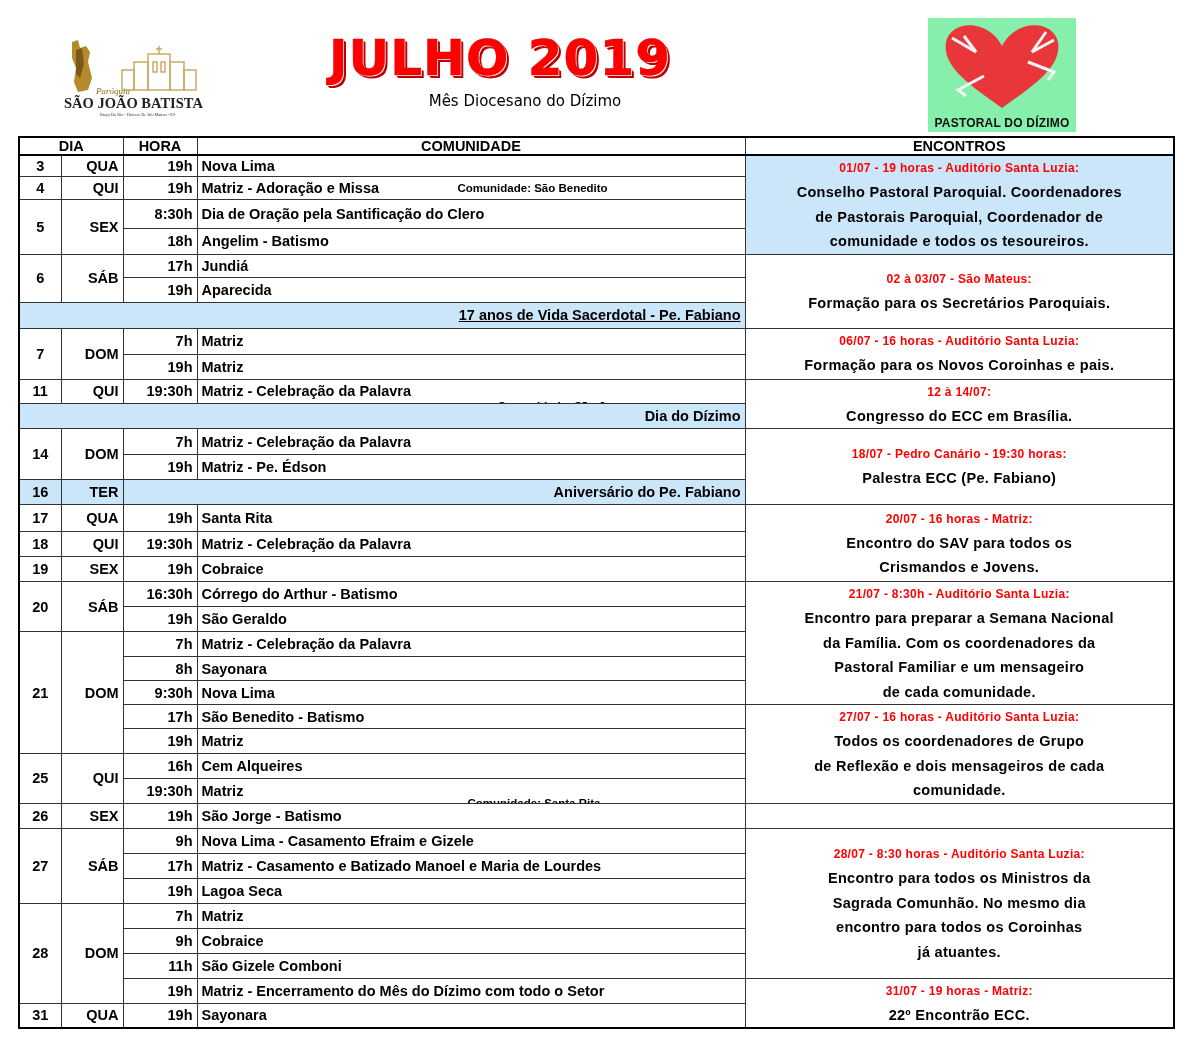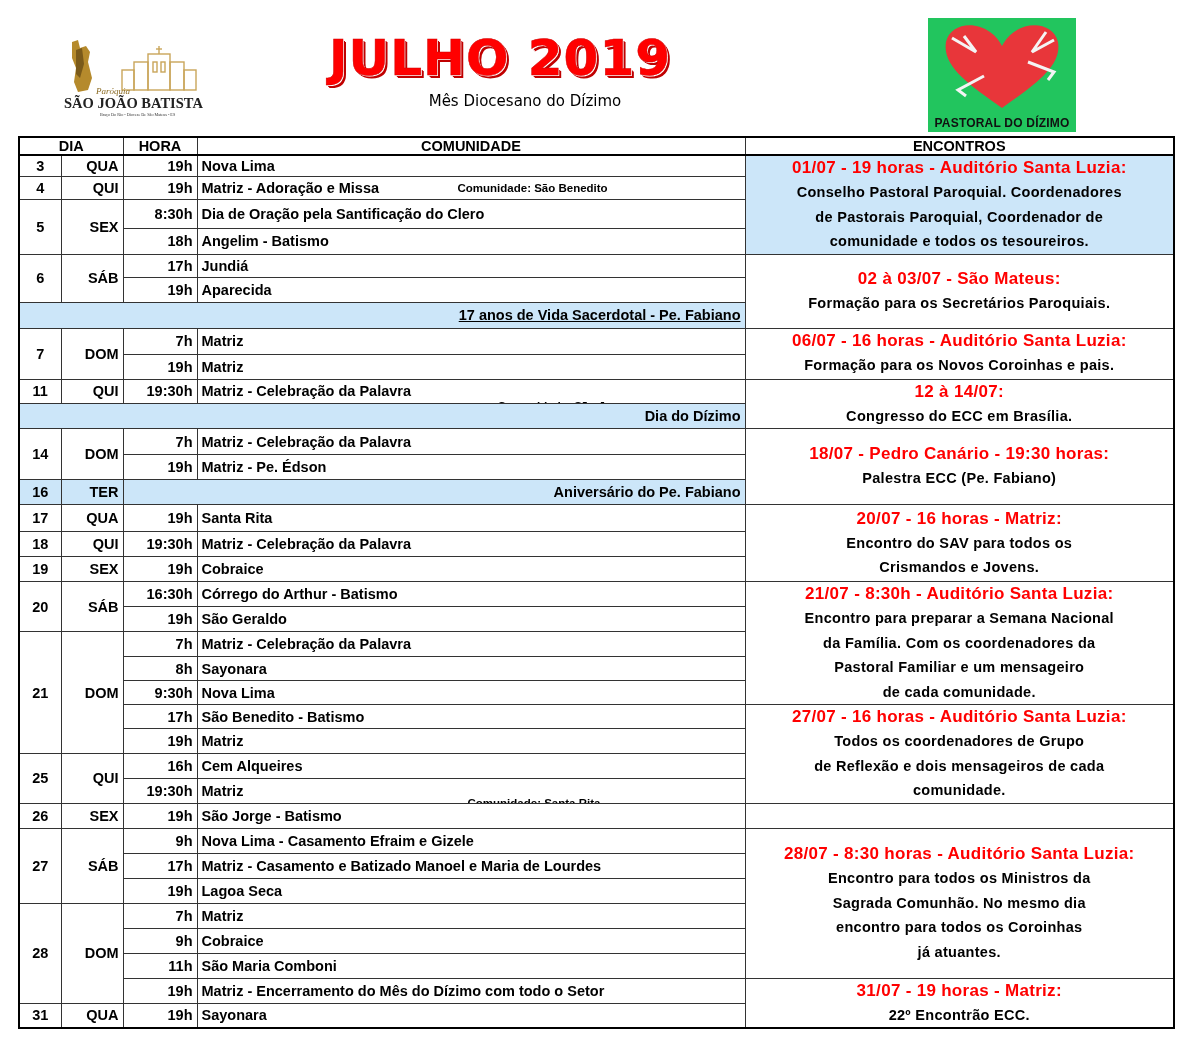--- a/index.html
+++ b/index.html
@@ -1,20 +1,20 @@
 <!DOCTYPE html>
 <html><head>
 <meta charset="utf-8">
 <style>
   * { box-sizing: border-box; margin: 0; padding: 0; }
   html, body { width: 1200px; height: 1051px; background: #ffffff; overflow: hidden; }
   body { position: relative; font-family: "Liberation Sans", sans-serif; color: #000; }
 
   .logo-left { position: absolute; left: 36px; top: 38px; width: 148px; height: 80px; margin-left: 26px; }
-  .logo-right { position: absolute; left: 928px; top: 18px; width: 148px; height: 114px; background: #22c55e; }
+  .logo-right { position: absolute; left: 928px; top: 18px; width: 148px; height: 114px; background: #86efac; }
   .logo-right .caption { position: absolute; left: 4px; bottom: 2px; width: 140px; text-align: center; font-size: 12px; font-weight: bold; letter-spacing: 0.2px; color: #111; white-space: nowrap; }
 
   .title { position: absolute; left: 305px; top: 30px; width: 390px; text-align: center;
            font-family: "DejaVu Sans", sans-serif; font-weight: bold; font-size: 50px; line-height: 56px;
            color: #ff0000; letter-spacing: 1px;
            text-shadow: 1px 1px 0 #fff, 2px 2px 0 #c00000, 3px 3px 0 #c00000; -webkit-text-stroke: 0.5px #d00000; }
   .subtitle { position: absolute; left: 395px; top: 91px; width: 260px; text-align: center;
               font-family: "DejaVu Sans", sans-serif; font-size: 15px; line-height: 20px; color: #000; }
 
   .sched { position: absolute; left: 18px; top: 136px; border-collapse: collapse; table-layout: fixed;
@@ -23,21 +23,21 @@
            overflow: hidden; white-space: nowrap; vertical-align: middle; }
   .sched th { height: 14px; font-size: 14.5px; text-align: center; border-bottom: 2px solid #000; }
   .sched td.c { text-align: right; }
   .sched td.l { text-align: left; }
   .sched td.dn { text-align: center; }
   .sched .blue { background: #cce6f9; }
   .note { font-size: 11.5px; font-weight: bold; position: absolute; }
   .com-cell { position: relative; }
 
   .enc { text-align: center; vertical-align: middle; white-space: normal !important; padding: 0 6px !important; }
-  .enc .red { color: #ff0000; font-size: 17px; line-height: 24px; display: block; letter-spacing: 0.3px; }
+  .enc .red { color: #ff0000; font-size: 12px; line-height: 24px; display: block; letter-spacing: 0.3px; }
   .enc .blk { color: #000; font-size: 14.5px; line-height: 24.5px; display: block; letter-spacing: 0.3px; }
 </style>
 </head>
 <body>
 
 <div class="logo-left">
   <svg width="148" height="80" viewBox="0 0 148 80">
 
     <path d="M10 4 L16 2 L18 10 L24 8 L28 14 L26 24 L30 40 L26 52 L16 54 L12 44 L14 30 L10 20 Z" fill="#b58a2c"></path>
     <path d="M14 12 L20 10 L22 26 L18 40 L14 36 Z" fill="#7a5a1a"></path>
@@ -294,21 +294,21 @@
         <td class="c" rowspan="4">DOM</td>
         <td class="c">7h</td>
         <td class="l com-cell"><span>Matriz</span></td>
       </tr>
       <tr style="height: 25px;">
         <td class="c">9h</td>
         <td class="l com-cell"><span>Cobraice</span></td>
       </tr>
       <tr style="height: 25px;">
         <td class="c">11h</td>
-        <td class="l com-cell"><span>São Maria Comboni</span></td>
+        <td class="l com-cell"><span>São Gizele Comboni</span></td>
       </tr>
       <tr style="height: 25px;">
         <td class="c">19h</td>
         <td class="l com-cell"><span>Matriz - Encerramento do Mês do Dízimo com todo o Setor</span></td>
         <td class="enc" rowspan="2" style="padding-top: 18px;">
           <span class="red">31/07 - 19 horas - Matriz:</span>
           <span class="blk">22º Encontrão ECC.</span>
         </td>
       </tr>
       <tr style="height: 25px;">

